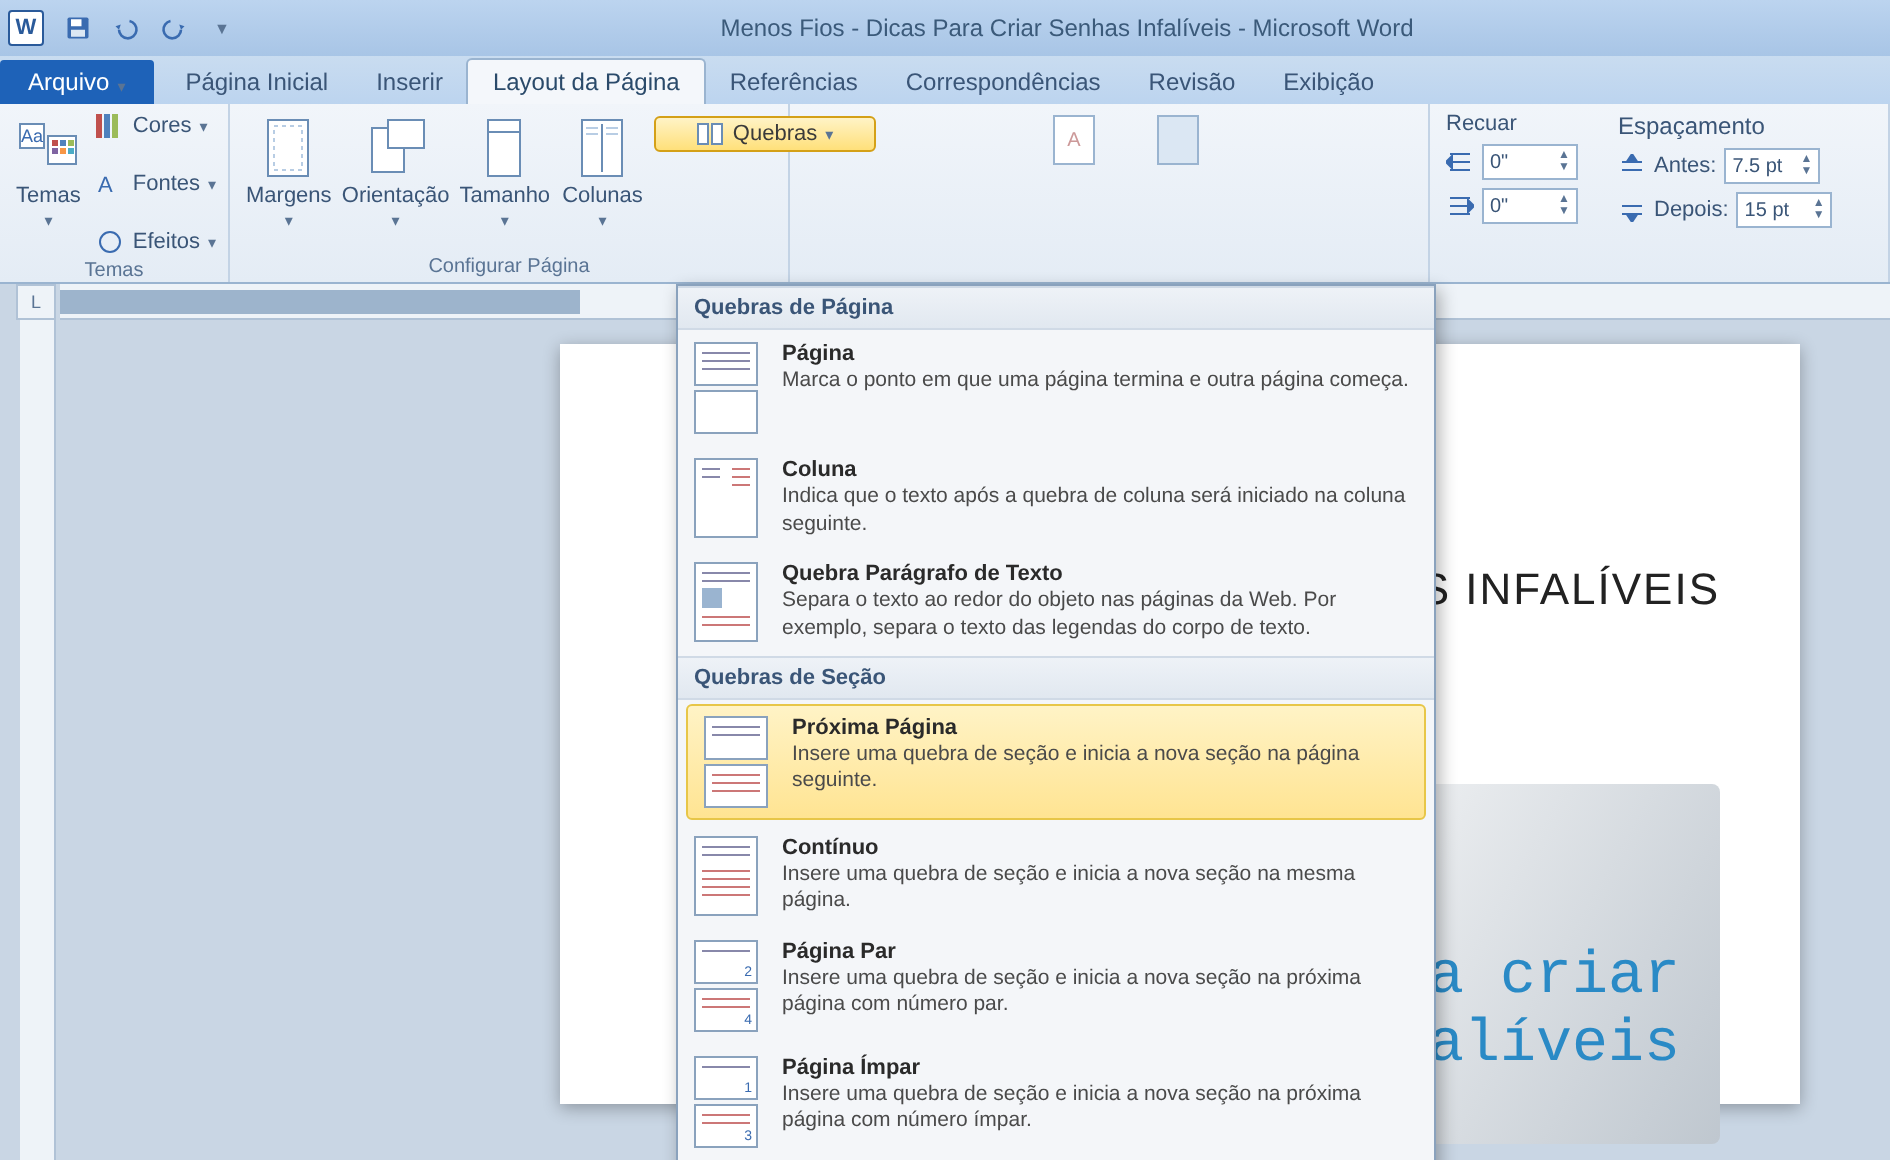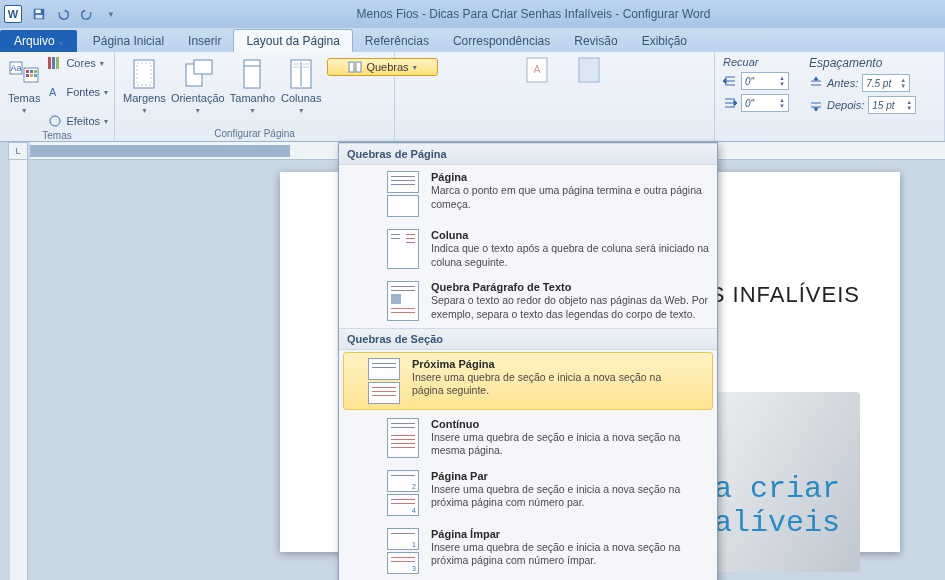--- a/index.html
+++ b/index.html
@@ -41,22 +41,22 @@
   .lbox { position:absolute; top:0;left:8px;width:20px;height:18px;background:#eef3f8;border:1px solid #b0c2d6;font-size:9px;display:flex;align-items:center;justify-content:center;color:#5a7494;}
   .page { position:absolute; top:30px; left:280px; width:620px; height:380px; background:#fff; box-shadow:0 2px 8px rgba(0,0,0,.3);}
   .page .headline { position:absolute; top:110px; right:40px; font-size:22px; letter-spacing:1px; color:#222;}
   .page .img { position:absolute; top:220px; left:60px; right:40px; height:180px; background:linear-gradient(120deg,#d9dee3 0%,#f6f7f8 50%,#bfc7cf 100%); border-radius:4px;padding:20px;}
   .page .img .t1 { color:#2a8ac6; font-family:"Courier New",monospace; font-size:30px; text-align:right; margin-top:60px;}
   .page .img .t2 { color:#2a8ac6; font-family:"Courier New",monospace; font-size:30px; text-align:right;}
   
   
   .menu { position:absolute; top:0; left:338px; width:380px; background:#f4f6f9; border:1px solid #8aa2bd; box-shadow:2px 3px 8px rgba(0,0,0,.3); z-index:50; padding-bottom:6px;}
   .menu .section-h { background:linear-gradient(#eef2f7,#e1e8f0); font-size:11px; font-weight:bold; color:#3a5577; padding:4px 8px; border-top:1px solid #d0dae6;border-bottom:1px solid #d0dae6;}
-  .menu .item { display:flex; gap:10px; padding:6px 8px; align-items:flex-start;margin-left:40px;}
-  .menu .item.hl { background:linear-gradient(#fff3c6,#ffe492); border:1px solid #e7c648; border-radius:3px; margin:2px 4px; padding:5px 24px;}
+  .menu .item { display:flex; gap:10px; padding:6px 8px; align-items:flex-start;}
+  .menu .item.hl { background:linear-gradient(#fff3c6,#ffe492); border:1px solid #e7c648; border-radius:3px; margin:2px 4px; padding:5px 8px;}
   .menu .item .mic { width:34px; flex-shrink:0; display:flex;flex-direction:column;gap:2px;}
   .menu .item .mic .pg { width:32px;height:22px;border:1px solid #8aa2bd;background:#fff;position:relative;}
   .menu .item .mic .pg .ln { position:absolute;left:3px;right:3px;height:1px;background:#c77;}
   .menu .item .mic .pg .lb { position:absolute;left:3px;right:3px;height:1px;background:#88a;}
   .menu .item .txt .t { font-size:11px; font-weight:bold; color:#2a2a2a;}
   .menu .item .txt .d { font-size:10.5px; color:#4a4a4a; line-height:1.3; margin-top:1px;}
   .hruler .darkpart{position:absolute;top:3px;left:0;width:260px;height:12px;background:#9db4cc;}
 </style>
 </head>
 <body>
@@ -80,21 +80,21 @@
     <div class="qbtn">
         <svg viewBox="0 0 16 16">
           <path d="M6 4 A5 5 0 1 0 12 9" fill="none" stroke="#3a6bb0" stroke-width="1.5"></path>
           <path d="M12 9l2-2-3-1z" fill="#3a6bb0"></path>
         </svg>
       </div>
     <div class="qbtn">
         <span class="dd">▼</span>
       </div>
   </div>
-  <div class="title-text">Menos Fios - Dicas Para Criar Senhas Infalíveis - Configurar Word</div>
+  <div class="title-text">Menos Fios - Dicas Para Criar Senhas Infalíveis - Microsoft Word</div>
 </div>
 
 <div class="tabsrow">
   <div class="filetab">
       <span>Arquivo</span>
       <span class="dd">▾</span>
     </div>
   <div class="tab">Página Inicial</div>
   <div class="tab">Inserir</div>
   <div class="tab active">Layout da Página</div>
@@ -211,21 +211,21 @@
           <text x="14" y="17" font-size="10" text-anchor="middle" fill="#c99">A</text>
         </svg>
       <svg width="28" height="28">
           <rect x="4" y="2" width="20" height="24" fill="#dbe7f3" stroke="#9ab4d0"></rect>
         </svg>
     </div>
     <div class="group-label">&nbsp;</div>
   </div>
 
   <div class="group" style="flex:1;">
-    <div class="group-body" style="gap:20px;font-style:italic;">
+    <div class="group-body" style="gap:20px;">
       <div style="display:flex;flex-direction:column;gap:4px;">
         <div style="font-size:11px;color:#3a5577;">Recuar</div>
         <div class="spin">
             <svg width="14" height="12">
               <path d="M2 2h10M2 6h10M2 10h10M0 6l3-3v6z" stroke="#3a6bb0" fill="#3a6bb0"></path>
             </svg>
             <div class="box">
               <span>0"</span>
               <div class="spinarrows">
                 <span>▲</span>

